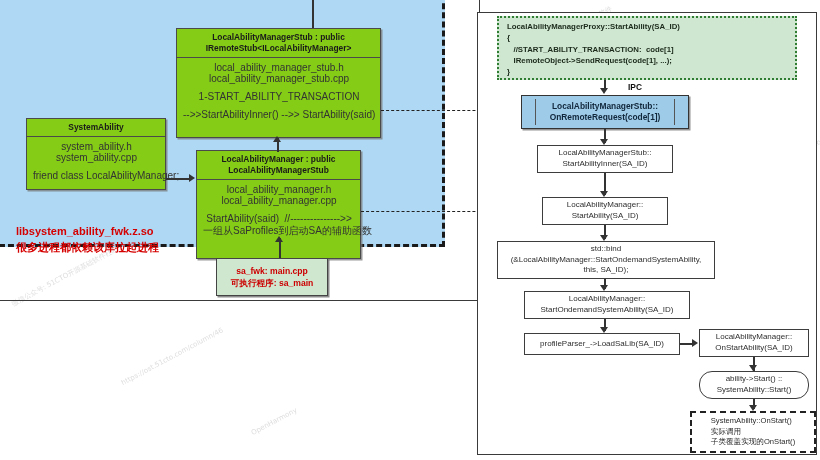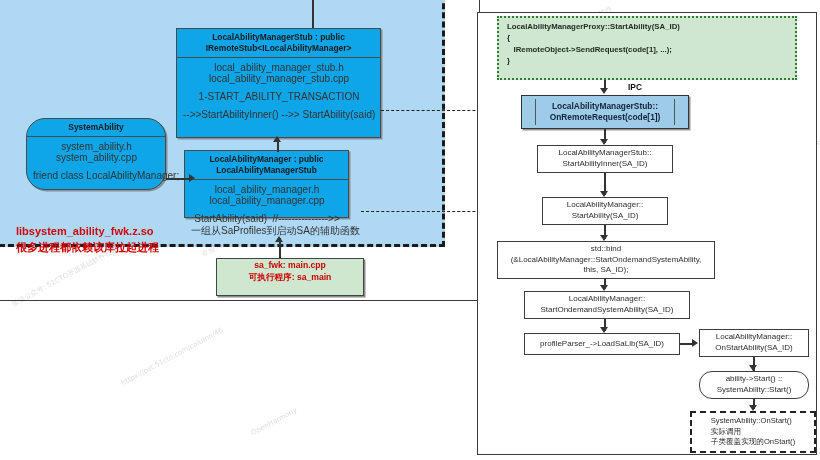--- a/index.html
+++ b/index.html
@@ -5,21 +5,21 @@
   * { box-sizing: border-box; margin:0; padding:0; }
   body {
     width: 820px; height: 460px;
     background: #ffffff;
     font-family: "Liberation Sans", "DejaVu Sans", sans-serif;
     position: relative;
     overflow: hidden;
   }
   #stage { position:absolute; left:0; top:0; width:820px; height:460px; }
   .umlbox {
-    background:#0ea5e9;
+    background:#84cc16;
     border:1px solid #4a4a4a;
     box-shadow: 1.5px 1.5px 0 rgba(120,120,120,.75);
   }
   .umlhead {
     font-weight:bold;
     text-align:center;
     padding:3px 4px;
     font-size:8.4px;
     border-bottom:1px solid #4a4a4a;
     line-height:1.3;
@@ -97,25 +97,25 @@
     border:2.5px dashed #222;
     display:flex; align-items:center; justify-content:center;
     font-size:7.6px; color:#2b2b2b; line-height:1.4;
     padding:2px 3px;
     white-space:pre-line;
   }
 
   
   #saFwk {
     position:absolute;
-    left:216px; top:258px; width:148px; height:38px;
+    left:216px; top:258px; width:112px; height:38px;
     background:#cfe6cf;
     border:1.5px solid #444;
     box-shadow:1.5px 1.5px 0 rgba(110,110,110,.8);
-    display:flex; flex-direction:column; align-items:center; 
+    display:flex; flex-direction:column; align-items:center; justify-content:center;
     color:#cc0000; font-weight:bold; font-size:8.6px; line-height:1.45;
   }
 
   
   #redNote {
     position:absolute; left:16px; top:224px;
     color:#d50000; font-weight:bold; font-size:11px; line-height:1.45;
     white-space:pre-line;
   }
 
@@ -184,31 +184,31 @@
     <div class="umlbody">
       <div>local_ability_manager_stub.h</div>
       <div>local_ability_manager_stub.cpp</div>
       <div class="sp"></div>
       <div>1-START_ABILITY_TRANSACTION</div>
       <div class="sp"></div>
       <div>--&gt;&gt;StartAbilityInner() --&gt;&gt; StartAbility(said)</div>
     </div>
   </div>
 
-  <div class="umlbox" style="position:absolute; left:26px; top:118px; width:140px; height:72px;border-radius:19px;">
+  <div class="umlbox" style="position:absolute; left:26px; top:118px; width:140px; height:72px;">
     <div class="umlhead">SystemAbility</div>
     <div class="umlbody">
       <div>system_ability.h</div>
       <div>system_ability.cpp</div>
       <div class="sp"></div>
       <div>friend class LocalAbilityManager;</div>
     </div>
   </div>
 
-  <div class="umlbox" style="position:absolute; left:184px; top:150px; width:165px; height:68px;">
+  <div class="umlbox" style="position:absolute; left:196px; top:150px; width:165px; height:109px;">
     <div class="umlhead">LocalAbilityManager :
 public LocalAbilityManagerStub</div>
     <div class="umlbody">
       <div>local_ability_manager.h</div>
       <div>local_ability_manager.cpp</div>
       <div class="sp"></div>
       <div>StartAbility(said)  //---------------&gt;&gt;</div>
       <div>一组从SaProfiles到启动SA的辅助函数</div>
     </div>
   </div>
@@ -233,20 +233,21 @@
   <div class="arrowright" style="left:509px; top:106px;"></div>
 
   <div class="dashdot" style="left:361px; top:211px; width:160px;"></div>
   <div class="arrowright" style="left:519px; top:207px;"></div>
 
   <div id="rightFrame"></div>
 
   <div id="proxyBox">
     <div>LocalAbilityManagerProxy::StartAbility(SA_ID)</div>
     <div>{</div>
+    <div>   //START_ABILITY_TRANSACTION:  code[1]</div>
     <div>   IRemoteObject-&gt;SendRequest(code[1], ...);</div>
     <div>}</div>
   </div>
 
   <div class="vline" style="left:604px; top:80px; height:10px;"></div>
   <div class="arrowdown" style="left:600px; top:88px;"></div>
   <div class="ipclabel" style="left:628px; top:82px;">IPC</div>
 
   <div id="stubBlue">
     <div class="inner" style="white-space:pre-line;">LocalAbilityManagerStub::

